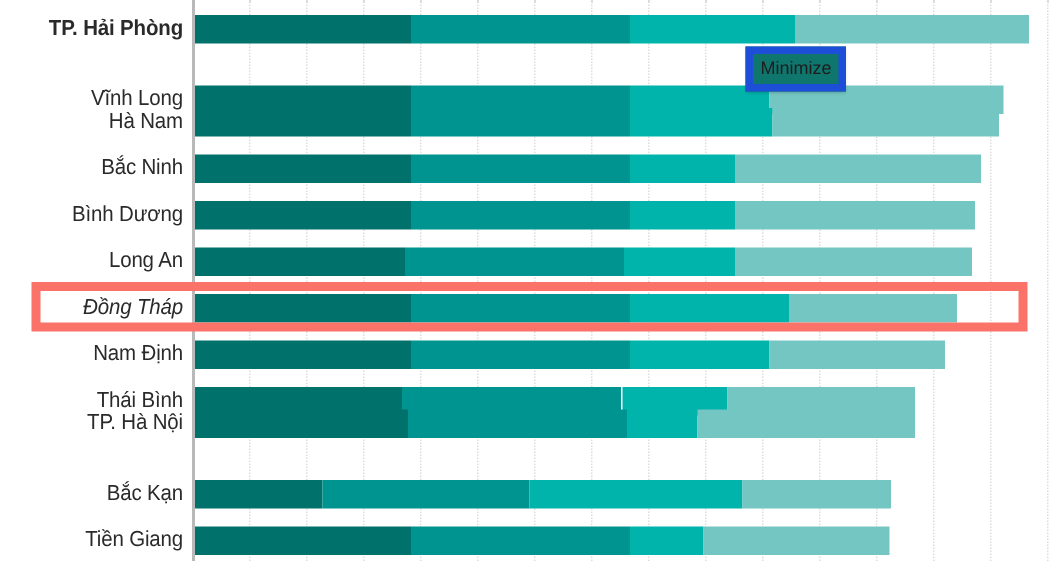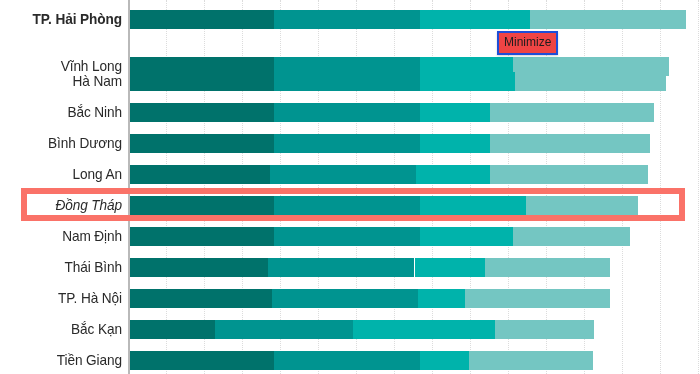--- a/index.html
+++ b/index.html
@@ -97,22 +97,22 @@
     border: 6px solid #fa7268;
     background: transparent;
     z-index: 6;
     pointer-events: none;
   }
 
   
   .tooltip {
     position: absolute;
     box-sizing: border-box;
-    background: #ef4444;
-    border: 2px solid #1d4ed8;
+    background: #0f766e;
+    border: 5px solid #1d4ed8;
     color: #1d1d1d;
     font-size: 12px;
     line-height: 15px;
     padding: 2px 5px 3px 5px;
     white-space: nowrap;
     z-index: 8;
     box-shadow: 0 1px 2px rgba(0,0,0,.18);
   }
 </style>
 </head>
@@ -217,21 +217,21 @@
       </div>
       <div class="row" style="top: 252px;">
         <div class="row-label">Thái Bình</div>
         <div class="bar-track">
           <div class="seg" style="left: 0px; width: 139.324px; background: rgb(0, 114, 107);"></div>
           <div class="seg" style="left: 139.324px; width: 146.176px; background: rgb(0, 148, 144);"></div>
           <div class="seg" style="left: 285.5px; width: 70.233px; background: rgb(0, 179, 171);"></div>
           <div class="seg" style="left: 355.733px; width: 125.62px; background: rgb(116, 198, 194);"></div>
         </div>
       </div>
-      <div class="row" style="top: 283px;">
+      <div class="row" style="top: 267px;">
         <div class="row-label">TP. Hà Nội</div>
         <div class="bar-track">
           <div class="seg" style="left: 0px; width: 143.321px; background: rgb(0, 114, 107);"></div>
           <div class="seg" style="left: 143.321px; width: 146.176px; background: rgb(0, 148, 144);"></div>
           <div class="seg" style="left: 289.497px; width: 46.822px; background: rgb(0, 179, 171);"></div>
           <div class="seg" style="left: 336.319px; width: 145.034px; background: rgb(116, 198, 194);"></div>
         </div>
       </div>
       <div class="row" style="top: 314px;">
         <div class="row-label">Bắc Kạn</div>

